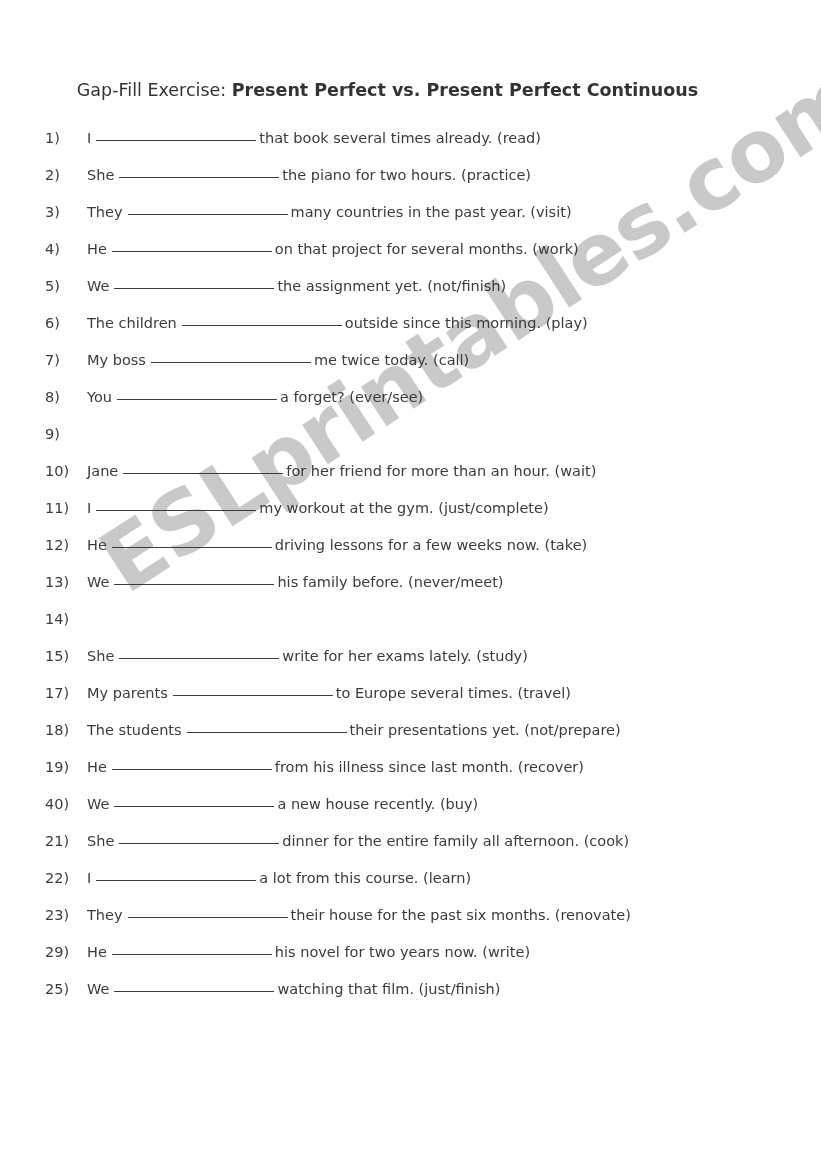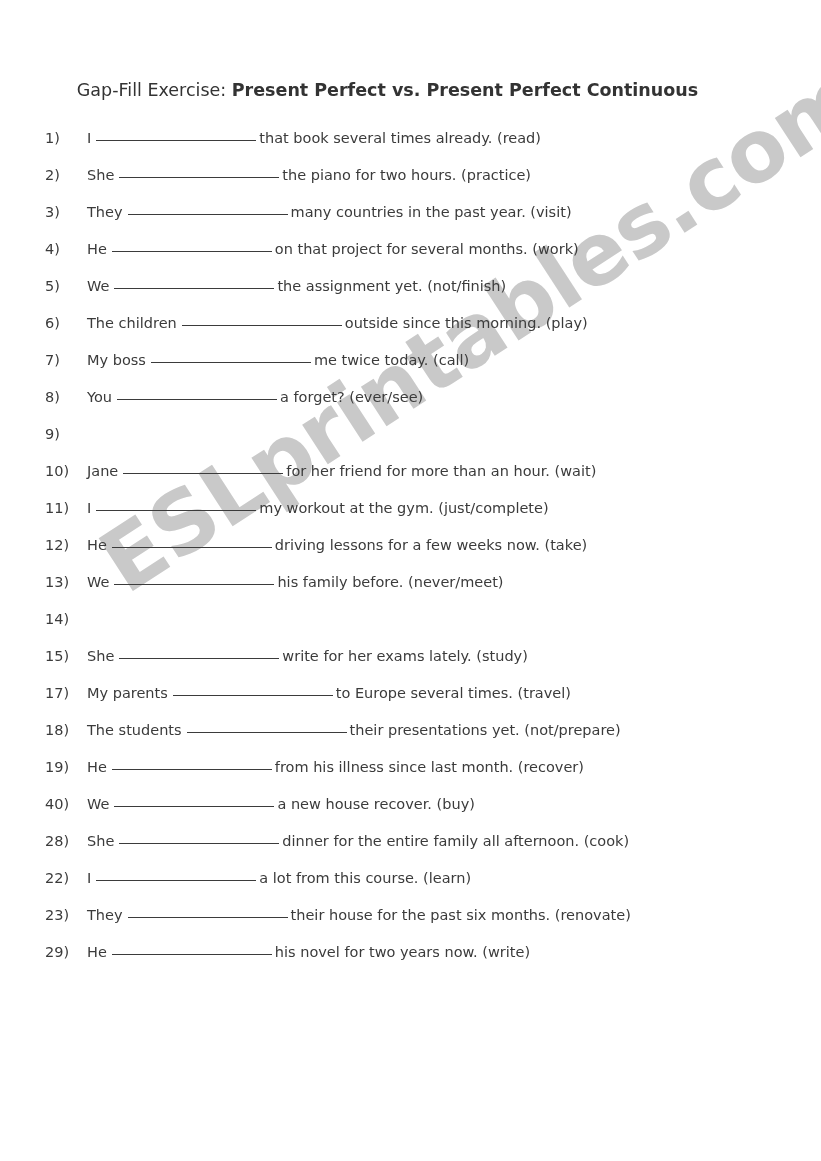--- a/index.html
+++ b/index.html
@@ -187,34 +187,38 @@
         <div class="q-row">
           <span class="q-num">18)</span>
           <span class="q-body"><span class="q-subject">The students</span><span class="q-blank"></span><span class="q-tail">their presentations yet. (not/prepare)</span></span>
         </div>
         <div class="q-row">
           <span class="q-num">19)</span>
           <span class="q-body"><span class="q-subject">He</span><span class="q-blank"></span><span class="q-tail">from his illness since last month. (recover)</span></span>
         </div>
         <div class="q-row">
           <span class="q-num">40)</span>
-          <span class="q-body"><span class="q-subject">We</span><span class="q-blank"></span><span class="q-tail">a new house recover. (buy)</span></span>
-        </div>
-        <div class="q-row">
-          <span class="q-num">28)</span>
+          <span class="q-body"><span class="q-subject">We</span><span class="q-blank"></span><span class="q-tail">a new house recently. (buy)</span></span>
+        </div>
+        <div class="q-row">
+          <span class="q-num">21)</span>
           <span class="q-body"><span class="q-subject">She</span><span class="q-blank"></span><span class="q-tail">dinner for the entire family all afternoon. (cook)</span></span>
         </div>
         <div class="q-row">
           <span class="q-num">22)</span>
           <span class="q-body"><span class="q-subject">I</span><span class="q-blank"></span><span class="q-tail">a lot from this course. (learn)</span></span>
         </div>
         <div class="q-row">
           <span class="q-num">23)</span>
           <span class="q-body"><span class="q-subject">They</span><span class="q-blank"></span><span class="q-tail">their house for the past six months. (renovate)</span></span>
         </div>
         <div class="q-row">
           <span class="q-num">29)</span>
           <span class="q-body"><span class="q-subject">He</span><span class="q-blank"></span><span class="q-tail">his novel for two years now. (write)</span></span>
         </div>
+        <div class="q-row">
+          <span class="q-num">25)</span>
+          <span class="q-body"><span class="q-subject">We</span><span class="q-blank"></span><span class="q-tail">watching that film. (just/finish)</span></span>
+        </div>
       </div>
 
   </div>
 </div>
 
 </body></html>

